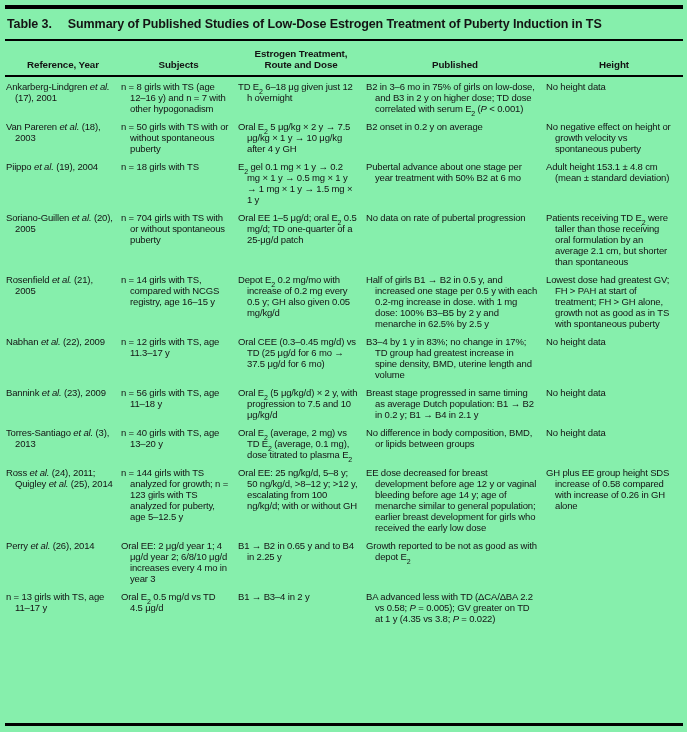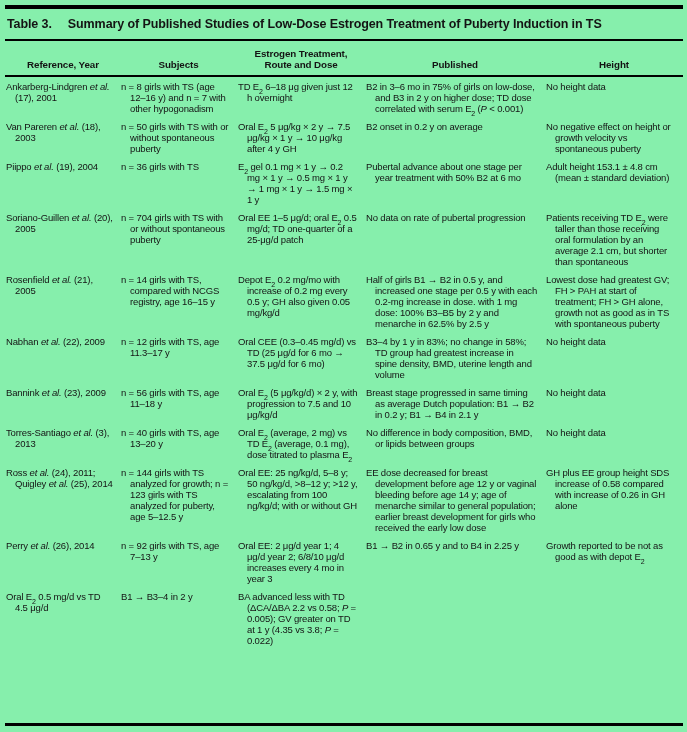--- a/index.html
+++ b/index.html
@@ -82,21 +82,21 @@
   <div class="grid trow">
     <div class="bcell">Van Pareren <i>et al.</i> (18), 2003</div>
     <div class="bcell">n = 50 girls with TS with or without spontaneous puberty</div>
     <div class="bcell">Oral E<sub>2</sub> 5 μg/kg × 2 y → 7.5 μg/kg × 1 y → 10 μg/kg after 4 y GH</div>
     <div class="bcell">B2 onset in 0.2 y on average</div>
     <div class="bcell">No negative effect on height or growth velocity vs spontaneous puberty</div>
   </div>
 
   <div class="grid trow">
     <div class="bcell">Piippo <i>et al.</i> (19), 2004</div>
-    <div class="bcell">n = 36 girls with TS</div>
+    <div class="bcell">n = 18 girls with TS</div>
     <div class="bcell">E<sub>2</sub> gel 0.1 mg × 1 y → 0.2 mg × 1 y → 0.5 mg × 1 y → 1 mg × 1 y → 1.5 mg × 1 y</div>
     <div class="bcell">Pubertal advance about one stage per year treatment with 50% B2 at 6 mo</div>
     <div class="bcell">Adult height 153.1 ± 4.8 cm (mean ± standard deviation)</div>
   </div>
 
   <div class="grid trow">
     <div class="bcell">Soriano-Guillen <i>et al.</i> (20), 2005</div>
     <div class="bcell">n = 704 girls with TS with or without spontaneous puberty</div>
     <div class="bcell">Oral EE 1–5 μg/d; oral E<sub>2</sub> 0.5 mg/d; TD one-quarter of a 25-μg/d patch</div>
     <div class="bcell">No data on rate of pubertal progression</div>
@@ -108,21 +108,21 @@
     <div class="bcell">n = 14 girls with TS, compared with NCGS registry, age 16–15 y</div>
     <div class="bcell">Depot E<sub>2</sub> 0.2 mg/mo with increase of 0.2 mg every 0.5 y; GH also given 0.05 mg/kg/d</div>
     <div class="bcell">Half of girls B1 → B2 in 0.5 y, and increased one stage per 0.5 y with each 0.2-mg increase in dose. with 1 mg dose: 100% B3–B5 by 2 y and menarche in 62.5% by 2.5 y</div>
     <div class="bcell">Lowest dose had greatest GV; FH &gt; PAH at start of treatment; FH &gt; GH alone, growth not as good as in TS with spontaneous puberty</div>
   </div>
 
   <div class="grid trow">
     <div class="bcell">Nabhan <i>et al.</i> (22), 2009</div>
     <div class="bcell">n = 12 girls with TS, age 11.3–17 y</div>
     <div class="bcell">Oral CEE (0.3–0.45 mg/d) vs TD (25 μg/d for 6 mo → 37.5 μg/d for 6 mo)</div>
-    <div class="bcell">B3–4 by 1 y in 83%; no change in 58%; TD group had greatest increase in spine density, BMD, uterine length and volume</div>
+    <div class="bcell">B3–4 by 1 y in 83%; no change in 17%; TD group had greatest increase in spine density, BMD, uterine length and volume</div>
     <div class="bcell">No height data</div>
   </div>
 
   <div class="grid trow">
     <div class="bcell">Bannink <i>et al.</i> (23), 2009</div>
     <div class="bcell">n = 56 girls with TS, age 11–18 y</div>
     <div class="bcell">Oral E<sub>2</sub> (5 μg/kg/d) × 2 y, with progression to 7.5 and 10 μg/kg/d</div>
     <div class="bcell">Breast stage progressed in same timing as average Dutch population: B1 → B2 in 0.2 y; B1 → B4 in 2.1 y</div>
     <div class="bcell">No height data</div>
   </div>
@@ -138,27 +138,27 @@
   <div class="grid trow">
     <div class="bcell">Ross <i>et al.</i> (24), 2011; Quigley <i>et al.</i> (25), 2014</div>
     <div class="bcell">n = 144 girls with TS analyzed for growth; n = 123 girls with TS analyzed for puberty, age 5–12.5 y</div>
     <div class="bcell">Oral EE: 25 ng/kg/d, 5–8 y; 50 ng/kg/d, &gt;8–12 y; &gt;12 y, escalating from 100 ng/kg/d; with or without GH</div>
     <div class="bcell">EE dose decreased for breast development before age 12 y or vaginal bleeding before age 14 y; age of menarche similar to general population; earlier breast development for girls who received the early low dose</div>
     <div class="bcell">GH plus EE group height SDS increase of 0.58 compared with increase of 0.26 in GH alone</div>
   </div>
 
   <div class="grid trow">
     <div class="bcell">Perry <i>et al.</i> (26), 2014</div>
-    <div class="bcell">n = 92 girls with TS, age 7–13 y</div>
     <div class="bcell">Oral EE: 2 μg/d year 1; 4 μg/d year 2; 6/8/10 μg/d increases every 4 mo in year 3</div>
     <div class="bcell">B1 → B2 in 0.65 y and to B4 in 2.25 y</div>
     <div class="bcell">Growth reported to be not as good as with depot E<sub>2</sub></div>
   </div>
 
   <div class="grid trow">
+    <div class="bcell">n = 13 girls with TS, age 11–17 y</div>
     <div class="bcell">Oral E<sub>2</sub> 0.5 mg/d vs TD 4.5 μg/d</div>
     <div class="bcell">B1 → B3–4 in 2 y</div>
     <div class="bcell">BA advanced less with TD (ΔCA/ΔBA 2.2 vs 0.58; <i>P</i> = 0.005); GV greater on TD at 1 y (4.35 vs 3.8; <i>P</i> = 0.022)</div>
   </div>
 </div>
 
   <div class="hr hr-bottom"></div>
 </div>
 
 </body></html>

